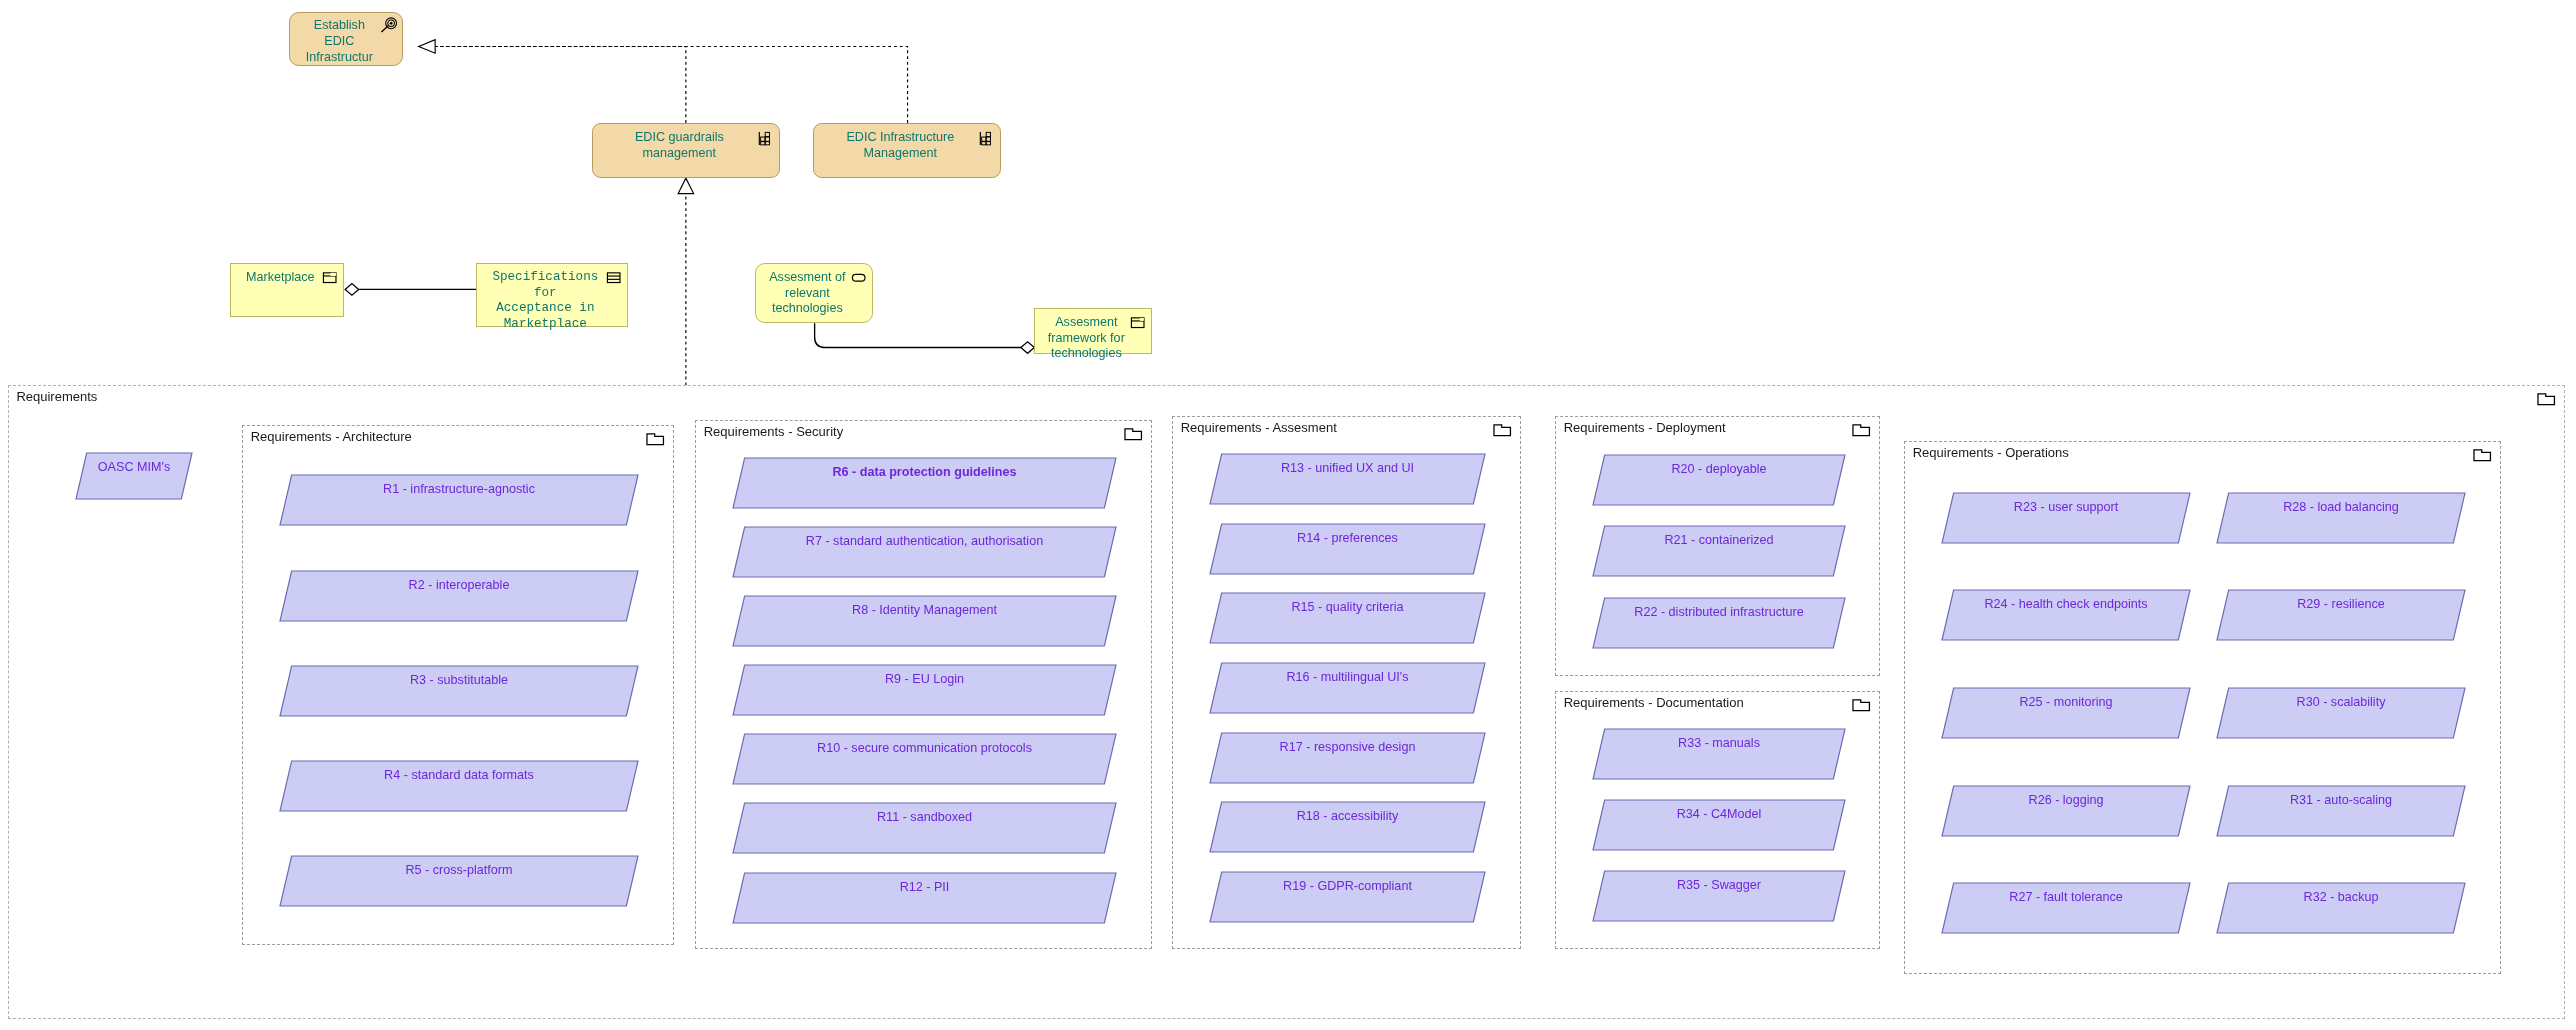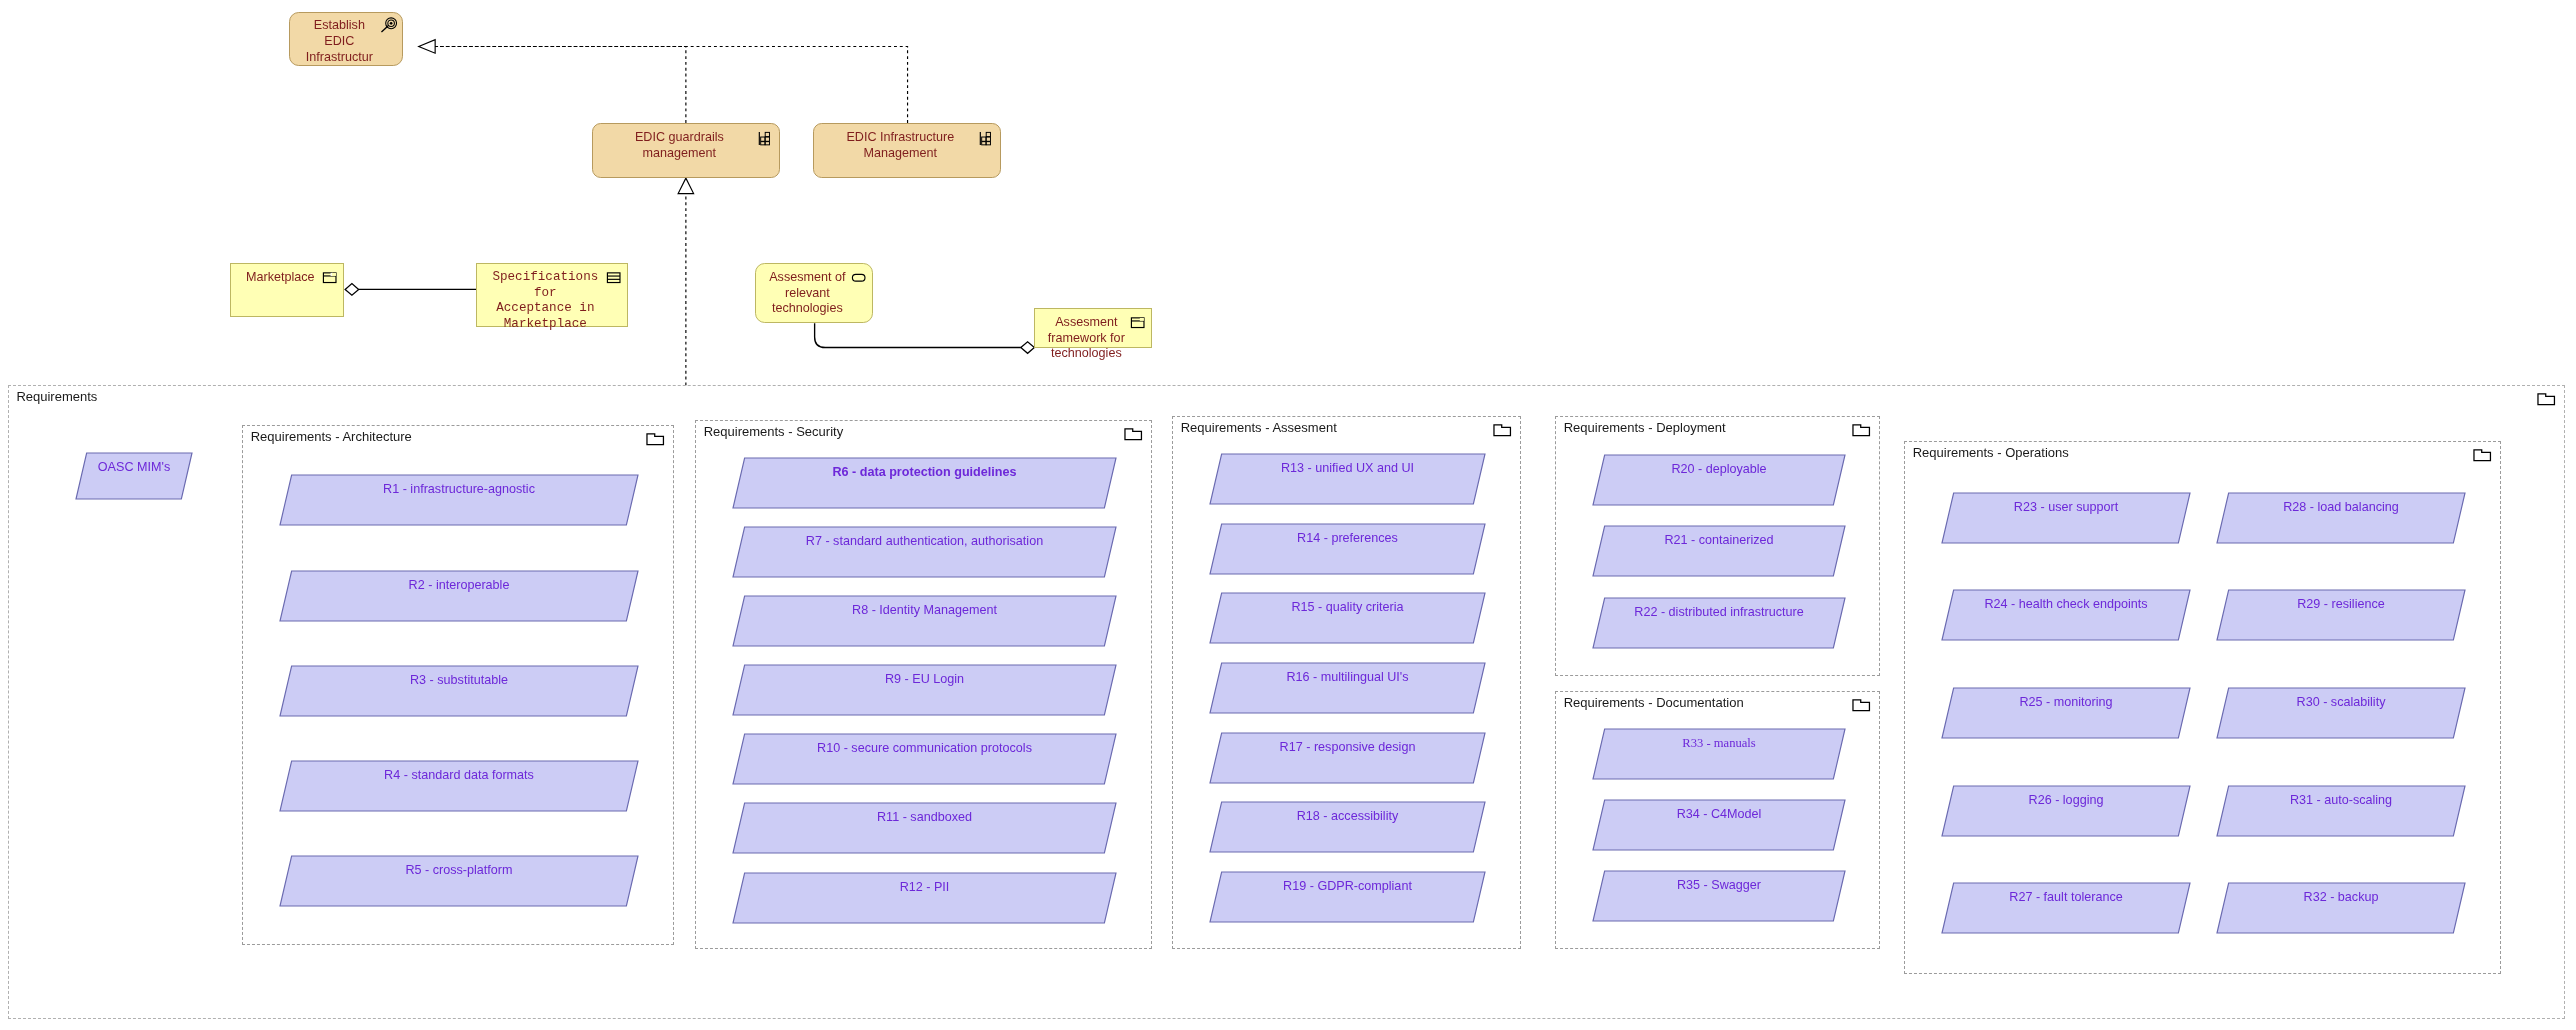--- a/index.html
+++ b/index.html
@@ -34,21 +34,21 @@
     box-sizing: border-box;
     border: 1px solid #9a8456;
     display: block;
     text-align: center;
     line-height: 1.25;
   }
   .node .label {
     display: block;
     padding: 5.8px 21px 0 7.7px;
     font-size: 12.6px;
-    color: #7f1d1d;
+    color: #0f766e;
     white-space: pre-line;
   }
   .node .ico {
     position: absolute;
     top: 4.8px;
     right: 4.8px;
     width: 17.4px;
     height: 17.4px;
   }
   .node-tan   { background: #f2d9a7; border-color: #b79a5e; border-radius: 9.7px; }
@@ -196,21 +196,21 @@
 
   <div class="node node-yellow-round" style="left:755px; top:263px; width:118px; height:60px;">
     <span class="label">Assesment of
 relevant
 technologies</span>
     <svg class="ico" viewBox="0 0 18 18">
       <rect x="2.5" y="5.5" width="13" height="7" rx="3.5" ry="3.5" fill="none" stroke="#000" stroke-width="1.2"></rect>
     </svg>
   </div>
 
-  <div class="node node-yellow" style="left:1034px; top:308px; width:118px; height:40px;">
+  <div class="node node-yellow" style="left:1034px; top:308px; width:118px; height:46px;">
     <span class="label">Assesment
 framework for
 technologies</span>
     <svg class="ico" viewBox="0 0 18 18">
       <rect x="2.5" y="4" width="13" height="10" fill="none" stroke="#000" stroke-width="1.2"></rect>
       <path d="M2.5,7.2 L15.5,7.2" stroke="#000" stroke-width="1.2"></path>
       <rect x="11.2" y="4.1" width="4.2" height="3.0" fill="#ffffb5" stroke="none"></rect>
     </svg>
   </div>
 
@@ -383,21 +383,21 @@
             <polygon points="12,0 260,0 248,52 0,52" fill="#ccccf5" stroke="#6a6ab0" stroke-width="1.2"></polygon>
           </svg>
           <div class="req-text">R22 - distributed infrastructure</div>
         </div>
       </div>
       <div class="group" style="left: 1555px; top: 691px; width: 325px; height: 258px;">
         <span class="group-title">Requirements - Documentation</span>
         <svg class="folder-ico" viewBox="0 0 20 16">
           <path d="M1,3 L1,14 L18,14 L18,5.5 L9,5.5 L9,3 Z" fill="none" stroke="#000" stroke-width="1.3"></path>
         </svg>
-        <div class="req" style="left: 37px; top: 37px; width: 252px; height: 51px; font-family: Liberation Serif, serif;">
+        <div class="req" style="left: 37px; top: 37px; width: 252px; height: 51px;">
           <svg width="252" height="50" viewBox="0 0 260 52" preserveAspectRatio="none">
             <polygon points="12,0 260,0 248,52 0,52" fill="#ccccf5" stroke="#6a6ab0" stroke-width="1.2"></polygon>
           </svg>
           <div class="req-text">R33 - manuals</div>
         </div>
         <div class="req" style="left: 37px; top: 108px; width: 252px; height: 50px;">
           <svg width="252" height="50" viewBox="0 0 260 52" preserveAspectRatio="none">
             <polygon points="12,0 260,0 248,52 0,52" fill="#ccccf5" stroke="#6a6ab0" stroke-width="1.2"></polygon>
           </svg>
           <div class="req-text">R34 - C4Model</div>

